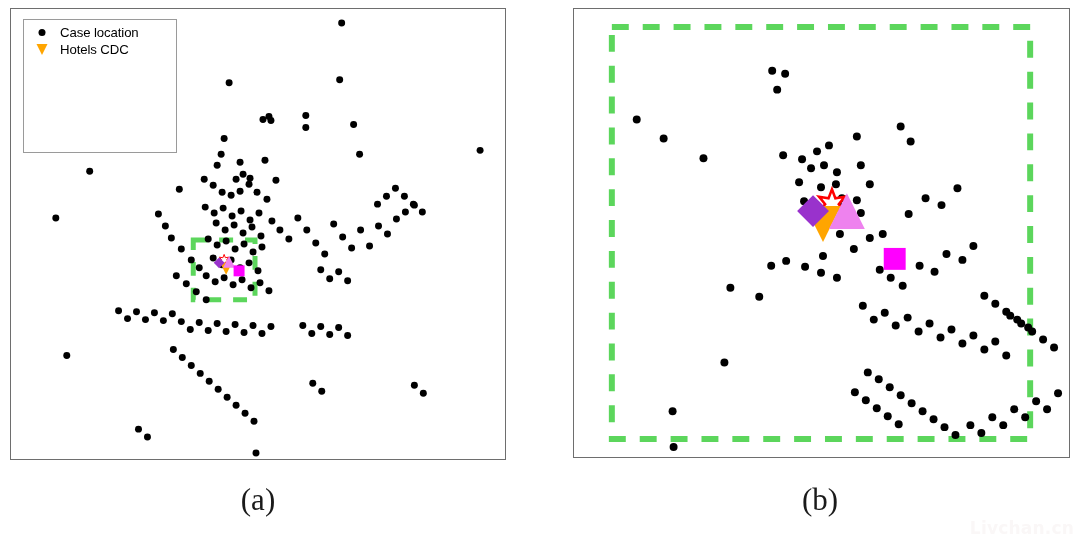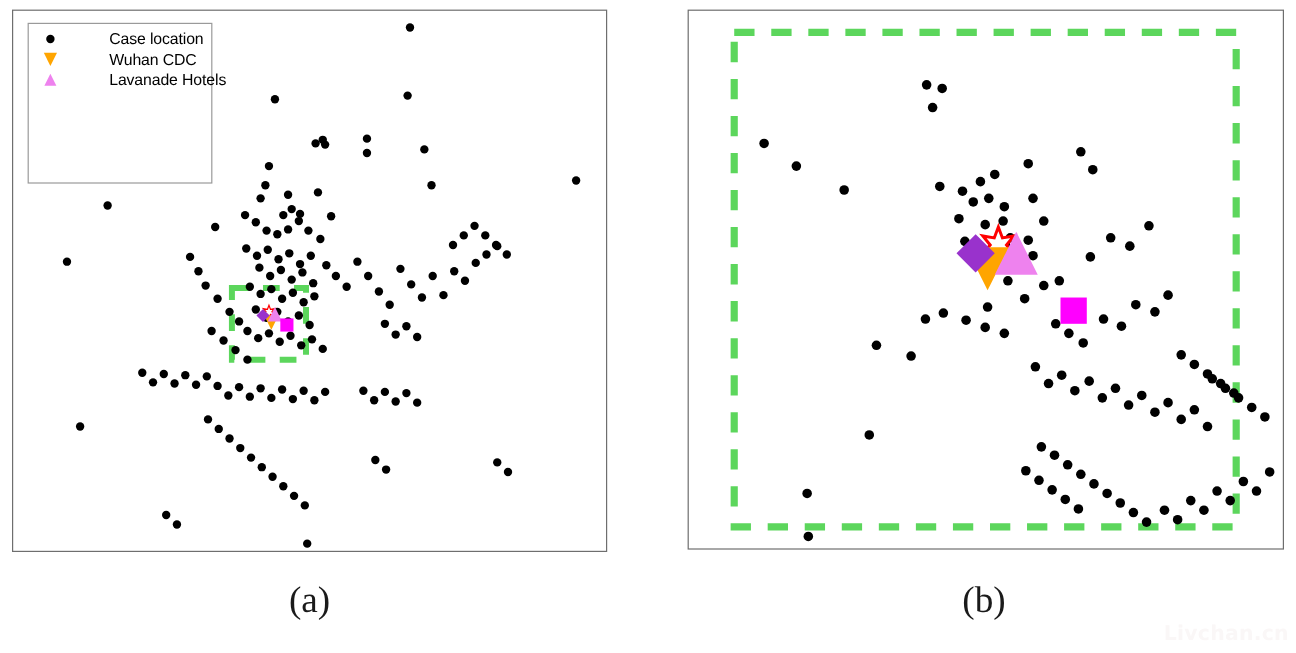--- a/index.html
+++ b/index.html
@@ -46,21 +46,20 @@
     height: 134px;
     background: #ffffff;
     border: 1px solid #9a9a9a;
     box-sizing: border-box;
     z-index: 5;
   }
   .legend-row {
     position: relative;
     height: 17px;
     display: flex;
-    gap: 31px;
   }
   .legend-marker {
     width: 36px;
     height: 17px;
     position: relative;
     flex: none;
   }
   .legend-marker svg {
     position: absolute;
     left: 0; top: 0;
@@ -282,29 +281,21 @@
               </svg>
             </div>
             <span class="legend-label">Case location</span>
           </div>
           <div class="legend-row">
             <div class="legend-marker">
               <svg width="36" height="17" viewBox="0 0 36 17">
                 <polygon points="18,14 23.5,3 12.5,3" fill="#FFA500"></polygon>
               </svg>
             </div>
-            <span class="legend-label">Wuhan CDC</span>
-          </div>
-          <div class="legend-row">
-            <div class="legend-marker">
-              <svg width="36" height="17" viewBox="0 0 36 17">
-                <polygon points="18,3.5 23,13.5 13,13.5" fill="#EE82EE"></polygon>
-              </svg>
-            </div>
-            <span class="legend-label">Lavanade Hotels</span>
+            <span class="legend-label">Hotels CDC</span>
           </div>
         </div>
     </div>
   </div>
 
   <div class="panel" id="panel-b">
     <svg class="plot-svg" id="plot-b" viewBox="0 0 497 450" preserveAspectRatio="none">
         <rect x="38" y="18" width="420" height="414" fill="none" stroke="#5CD65C" stroke-width="6" stroke-dasharray="17 14"></rect>
         <g>
           <circle cx="199" cy="62" r="4" fill="#000000"></circle>

